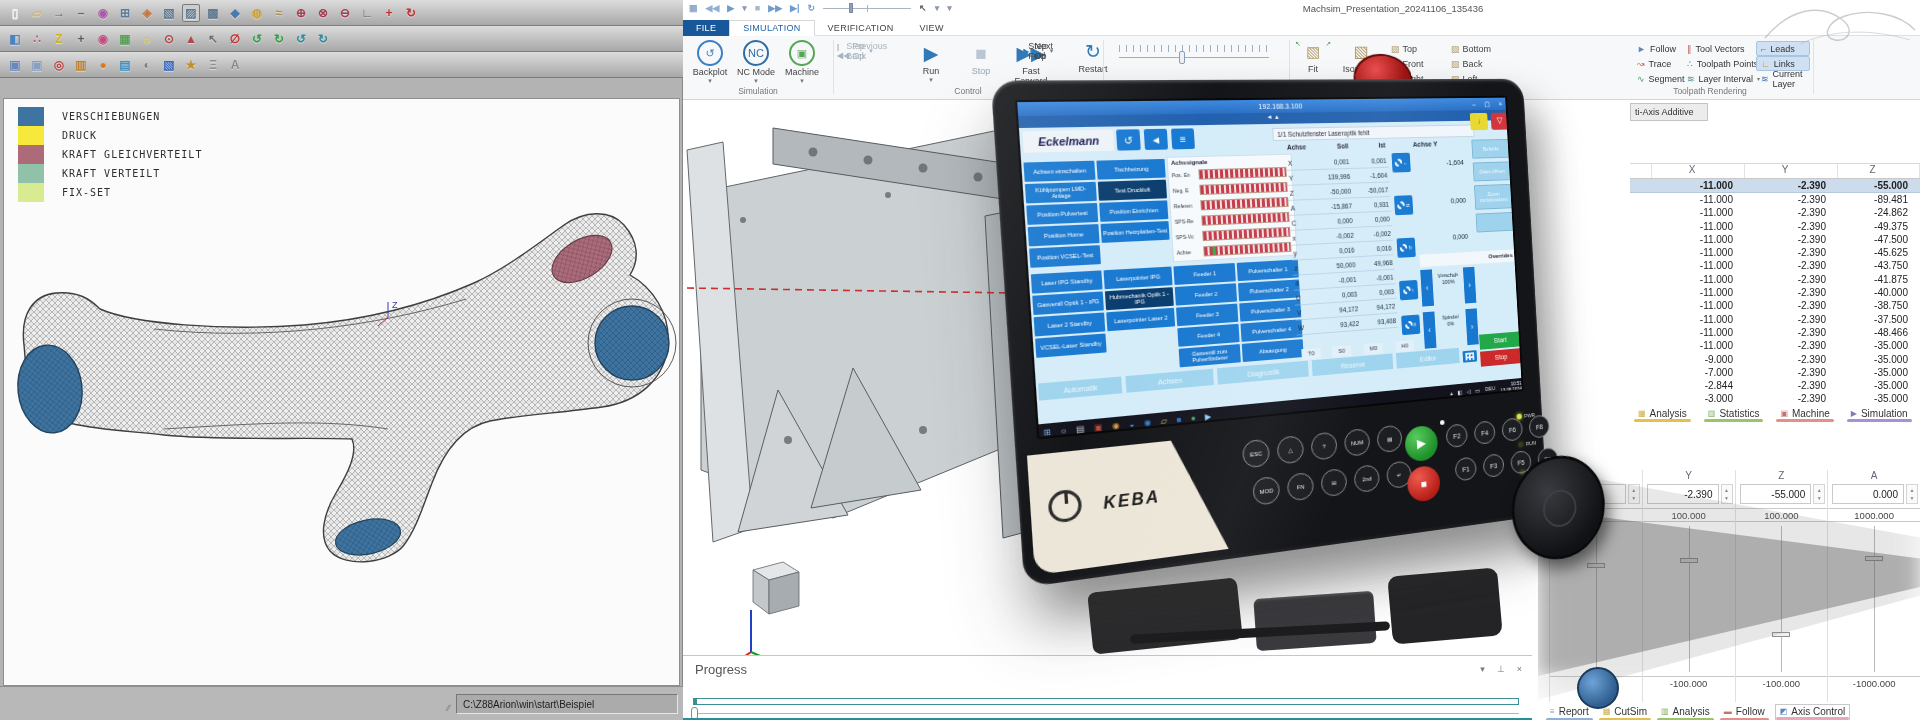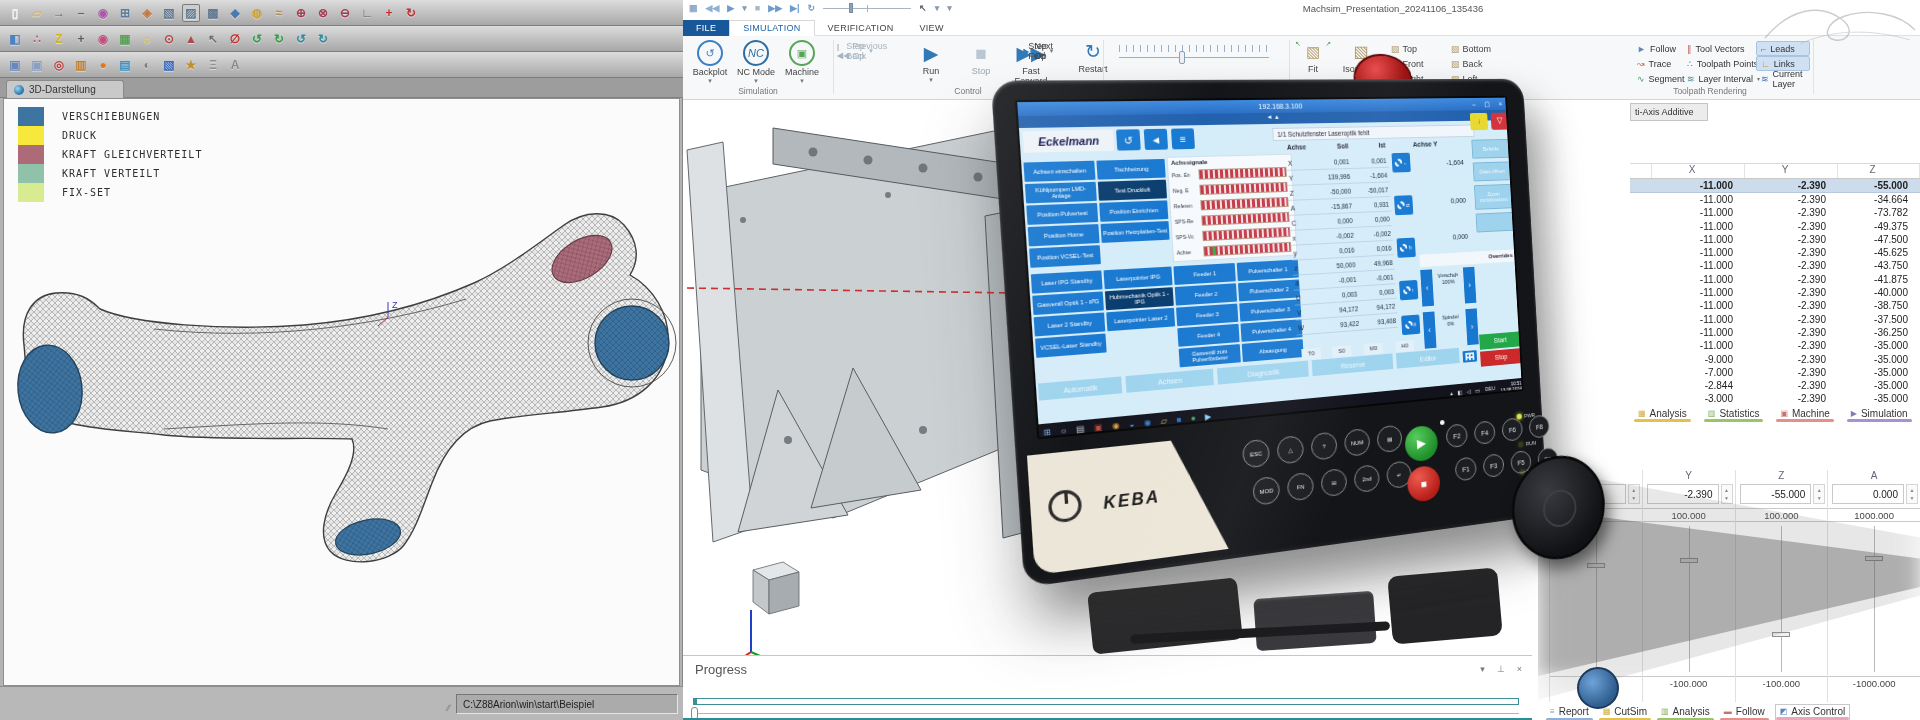--- a/index.html
+++ b/index.html
@@ -252,26 +252,20 @@
       <span class="ticon" style="color: rgb(192, 64, 64);">◎</span>
       <span class="ticon" style="color: rgb(192, 128, 48);">▥</span>
       <span class="ticon" style="color: rgb(224, 120, 32);">●</span>
       <span class="ticon" style="color: rgb(64, 144, 192);">▤</span>
       <span class="ticon" style="color: rgb(128, 128, 128);">◐</span>
       <span class="ticon" style="color: rgb(56, 104, 192);">▧</span>
       <span class="ticon" style="color: rgb(192, 144, 48);">★</span>
       <span class="ticon" style="color: rgb(144, 144, 144);">Ξ</span>
       <span class="ticon" style="color: rgb(138, 138, 138);">A</span>
     </div>
-  <div class="fem-tabbar">
-    <div class="fem-tab">
-      <span class="globe"></span>
-      <span>3D-Darstellung</span>
-    </div>
-  </div>
   <div class="fem-canvas">
     <svg width="675" height="586" viewBox="0 0 675 586" style="position:absolute;left:0;top:0">
       <defs>
         <pattern id="mesh" width="6" height="6" patternUnits="userSpaceOnUse">
           <rect width="6" height="6" fill="#efefef"></rect>
           <path d="M0,3 L3,0 L6,3 L3,6 Z" fill="#e6e6e6" stroke="#8d8d8d" stroke-width="0.55"></path>
         </pattern>
         <pattern id="meshline" width="6" height="6" patternUnits="userSpaceOnUse">
           <path d="M0,3 L3,0 L6,3 L3,6 Z" fill="none" stroke="rgba(20,30,40,.4)" stroke-width="0.55"></path>
         </pattern>
@@ -371,21 +365,21 @@
 
       <div class="bigbtn" style="position:relative">
             <span class="circbtn" style="border-color: rgb(59, 127, 196);">
               <span style="font-size: 11px; color: rgb(59, 127, 196);">↺</span>
             </span>
             <span class="blb">Backplot</span>
             <span class="crt">▾</span>
           </div>
           <div class="bigbtn" style="position:relative">
             <span class="circbtn" style="border-color: rgb(46, 109, 164);">
-              <span style="font-size: 11px; color: rgb(46, 109, 164); font-style: italic;">NC</span>
+              <span style="font-size: 11px; color: rgb(46, 109, 164);">NC</span>
             </span>
             <span class="blb">NC Mode</span>
             <span class="crt">▾</span>
           </div>
           <div class="bigbtn" style="position:relative">
             <span class="circbtn" style="border-color: rgb(87, 166, 87);">
               <span style="font-size: 11px; color: rgb(87, 166, 87);">▣</span>
             </span>
             <span class="blb">Machine</span>
             <span class="crt">▾</span>
@@ -619,27 +613,27 @@
         <span class="ccx">-11.000</span>
         <span class="ccy">-2.390</span>
         <span class="ccz">-55.000</span>
       </div>
       <div class="pt-rows">
 
       <div class="trow">
             <span class="cc0"></span>
             <span class="ccx">-11.000</span>
             <span class="ccy">-2.390</span>
-            <span class="ccz">-34.664</span>
+            <span class="ccz">-89.481</span>
           </div>
           <div class="trow">
             <span class="cc0"></span>
             <span class="ccx">-11.000</span>
             <span class="ccy">-2.390</span>
-            <span class="ccz">-73.782</span>
+            <span class="ccz">-24.862</span>
           </div>
           <div class="trow">
             <span class="cc0"></span>
             <span class="ccx">-11.000</span>
             <span class="ccy">-2.390</span>
             <span class="ccz">-49.375</span>
           </div>
           <div class="trow">
             <span class="cc0"></span>
             <span class="ccx">-11.000</span>
@@ -679,21 +673,21 @@
           <div class="trow">
             <span class="cc0"></span>
             <span class="ccx">-11.000</span>
             <span class="ccy">-2.390</span>
             <span class="ccz">-37.500</span>
           </div>
           <div class="trow">
             <span class="cc0"></span>
             <span class="ccx">-11.000</span>
             <span class="ccy">-2.390</span>
-            <span class="ccz">-36.250</span>
+            <span class="ccz">-48.466</span>
           </div>
           <div class="trow">
             <span class="cc0"></span>
             <span class="ccx">-11.000</span>
             <span class="ccy">-2.390</span>
             <span class="ccz">-35.000</span>
           </div>
           <div class="trow">
             <span class="cc0"></span>
             <span class="ccx">-9.000</span>

